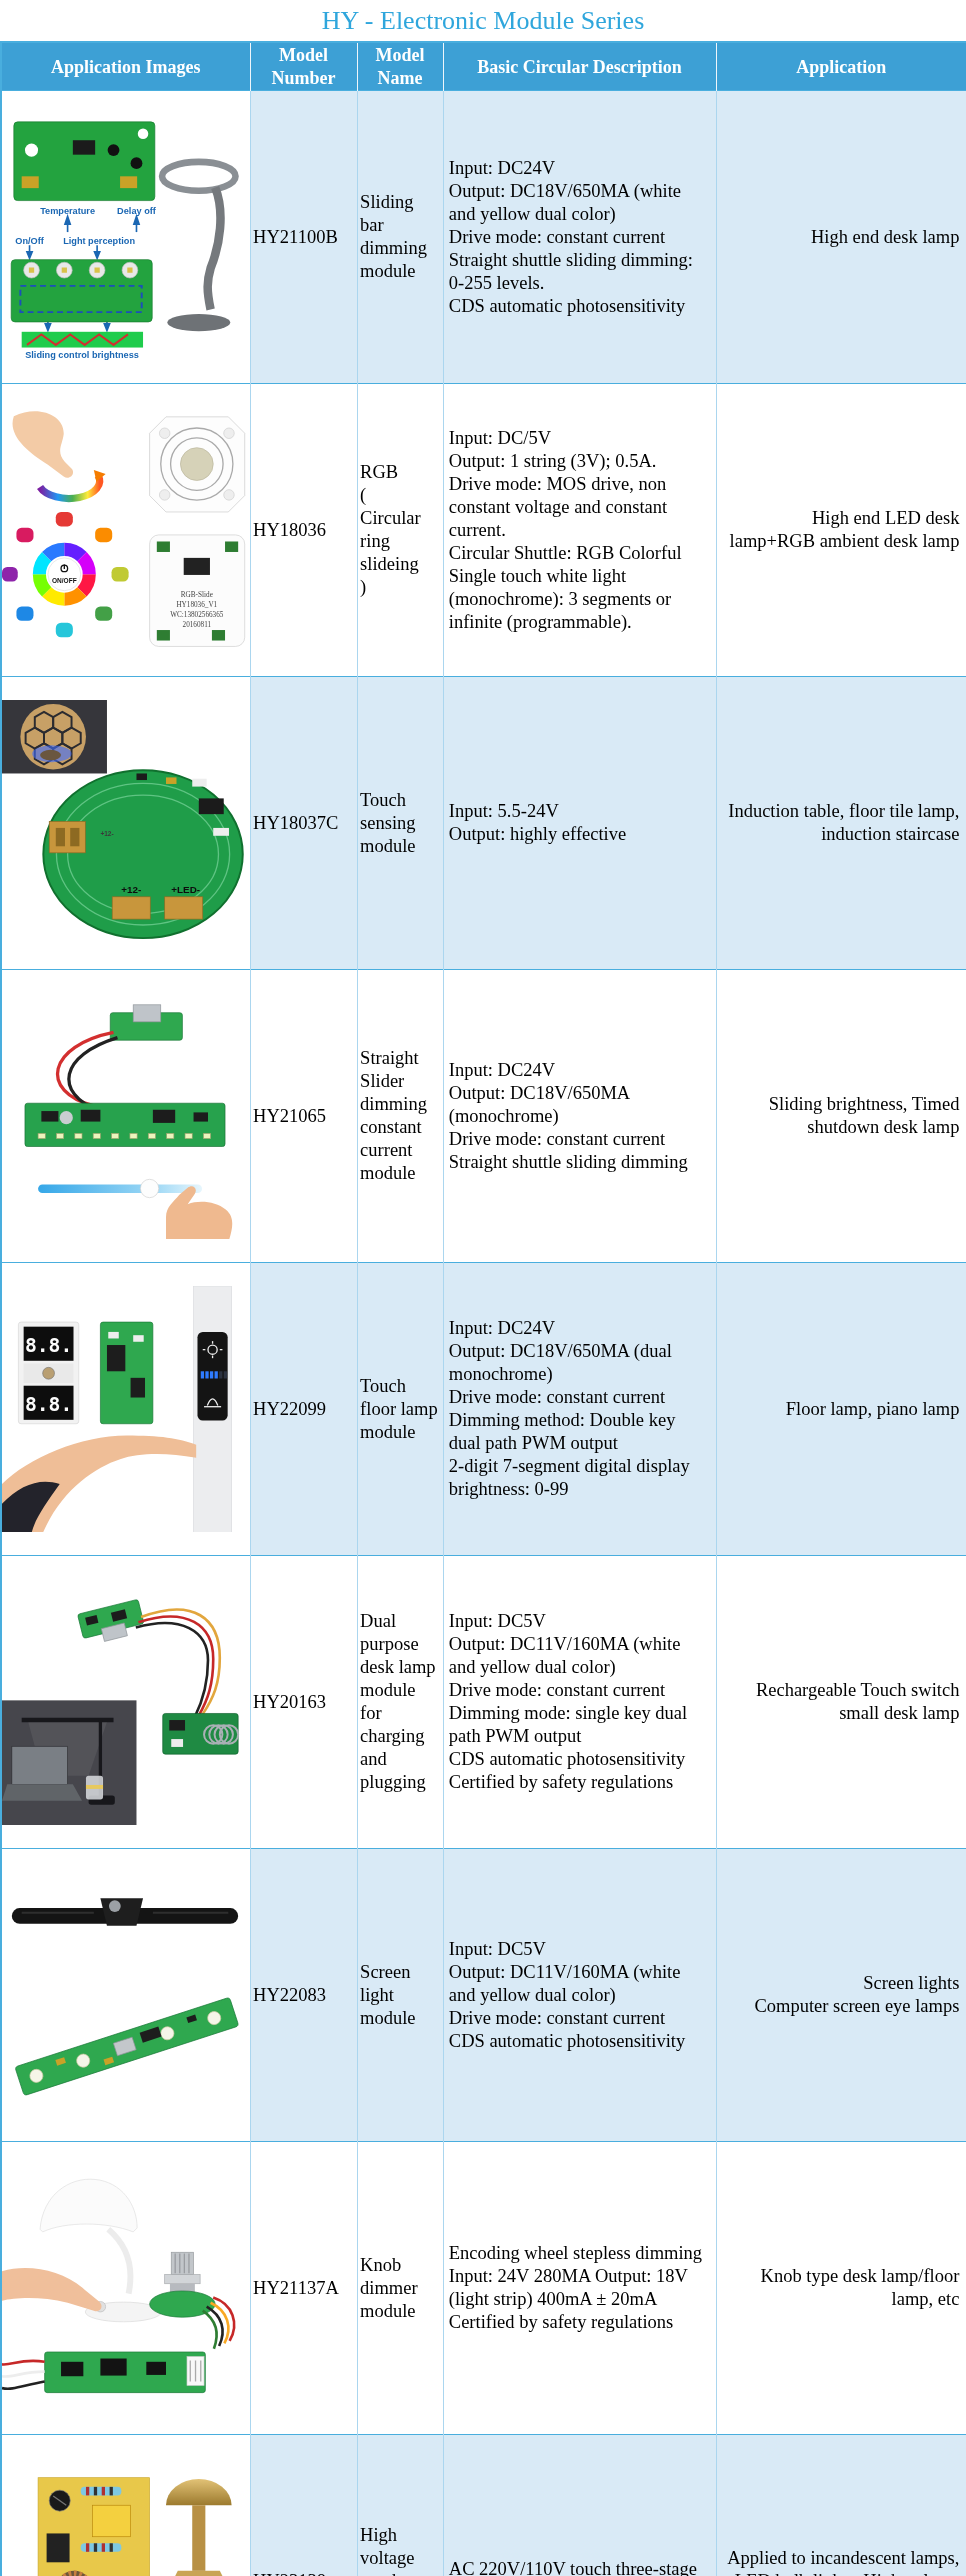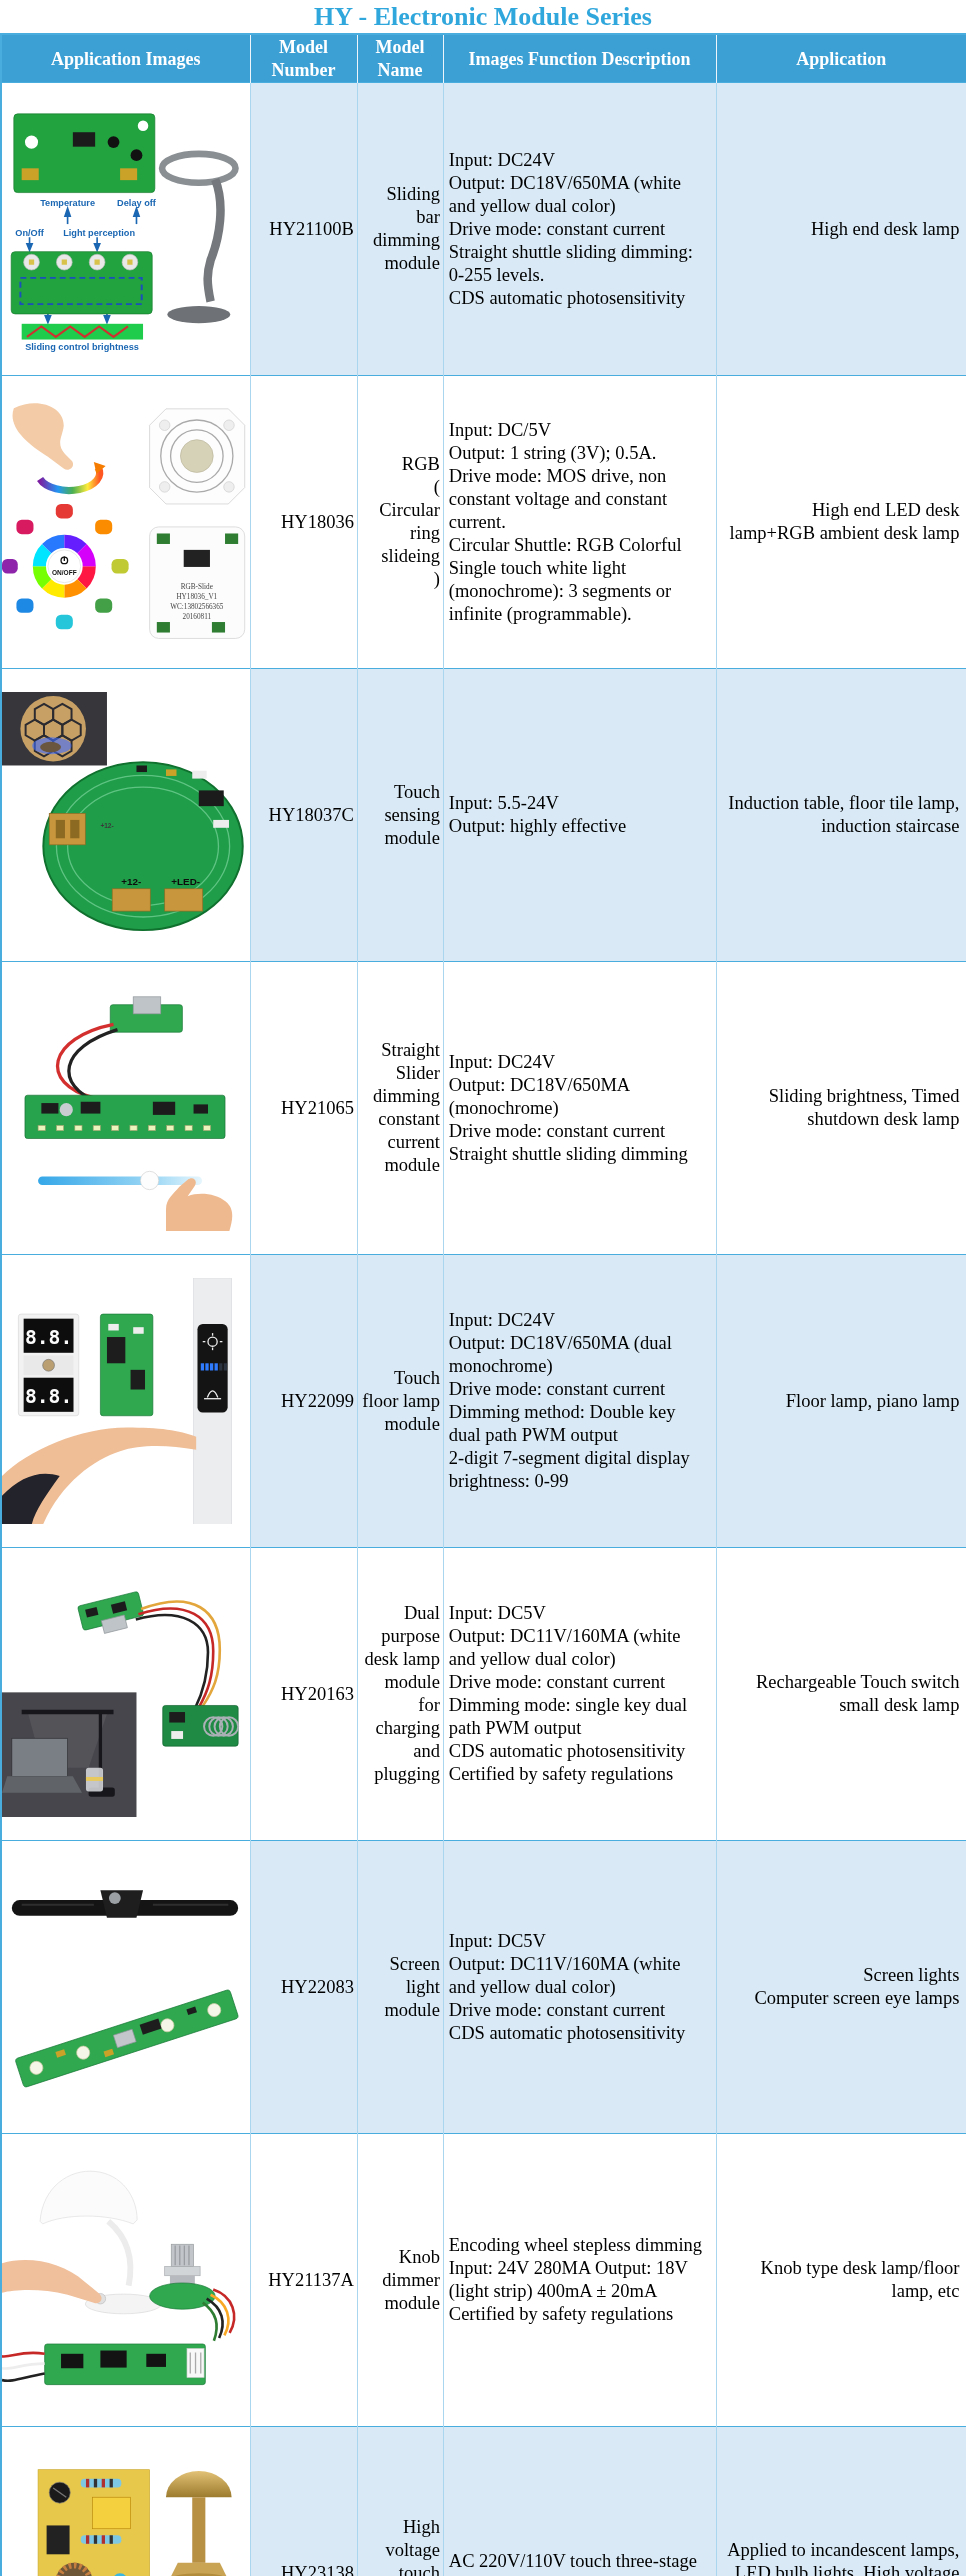--- a/index.html
+++ b/index.html
@@ -1,30 +1,30 @@
 <!DOCTYPE html>
 <html style="font-size:10.6px"><head>
 <meta charset="utf-8">
 <style>
   html,body{margin:0;padding:0;background:#fff;width:966px;}
   body{font-family:"Liberation Serif","DejaVu Serif",serif;color:#000;}
-  .page-title{height:33px;display:flex;align-items:center;justify-content:center;
-    font-size:26px;font-weight:bold;color:#2FA6DC;letter-spacing:0px;}
+  .page-title{height:41px;display:flex;align-items:center;justify-content:center;
+    font-size:26px;font-weight:normal;color:#2FA6DC;letter-spacing:0px;}
   table{width:966px;border-collapse:collapse;table-layout:fixed;border:2px solid #49AEDE;}
   th{background:#3DA0D5;color:#fff;font-size:18px;font-weight:bold;text-align:center;
      vertical-align:middle;line-height:22.4px;padding:1.3px;}
   th+th{border-left:1.3px solid #EFF6FB;}
   thead tr{height:47px;}
   td{border-top:1.3px solid #49AEDE;vertical-align:middle;font-size:18.5px;line-height:23px;
      white-space:pre-line;overflow:hidden;}
   td+td{border-left:1.3px solid #ABD6EF;margin-top:9px;}
   tr.r{height:249px;}
   tr.alt td{background:#D9EAF6;}
   td.cell-img{background:#fff !important;padding:0;}
-  td.cell-model,td.cell-name{text-align:right;padding:0 2.6px;}
+  td.cell-model,td.cell-name{text-align:left;padding:0 2.6px;}
   td.cell-desc{padding:0 5.3px;}
   td.cell-desc.center{text-align:left;}
   td.cell-app{padding:0 6.6px;text-align:right;}
   svg{display:block;}
   .ann{font-family:"Liberation Sans","DejaVu Sans",sans-serif;font-weight:bold;fill:#1B67B3;font-size:14px;}
   .pcbtxt{font-family:"Liberation Serif",serif;fill:#444;font-size:11px;}
   .blk{font-family:"Liberation Sans",sans-serif;font-weight:bold;fill:#0d0d0d;font-size:15px;}
   .silk{font-family:"Liberation Sans",sans-serif;fill:#3a3a3a;font-size:10px;font-weight:bold;}
   .seg{font-family:"DejaVu Sans Mono",monospace;font-weight:bold;fill:#FBFBFB;font-size:30px;}
   .onoff{font-family:"Liberation Sans",sans-serif;font-weight:bold;fill:#111;font-size:10px;}
@@ -40,21 +40,21 @@
       <col style="width:107px">
       <col style="width:86px">
     <col style="width:273px">
       <col style="width:251px">
   </colgroup>
   <thead>
     <tr>
       <th>Application Images</th>
       <th>Model Number</th>
       <th>Model Name</th>
-      <th>Images Function Description</th>
+      <th>Basic Circular Description</th>
       <th>Application</th>
     </tr>
   </thead>
   <tbody>
 
   <tr class="r alt">
     <td class="cell-img">
       <svg width="246" height="246" viewBox="0 0 375 375" style="font-size:28px">
         <rect x="18" y="12" width="215" height="120" rx="6" fill="#23A33F" stroke="#167A2C"></rect>
         <rect x="108" y="40" width="34" height="22" fill="#1b1b1b"></rect>

